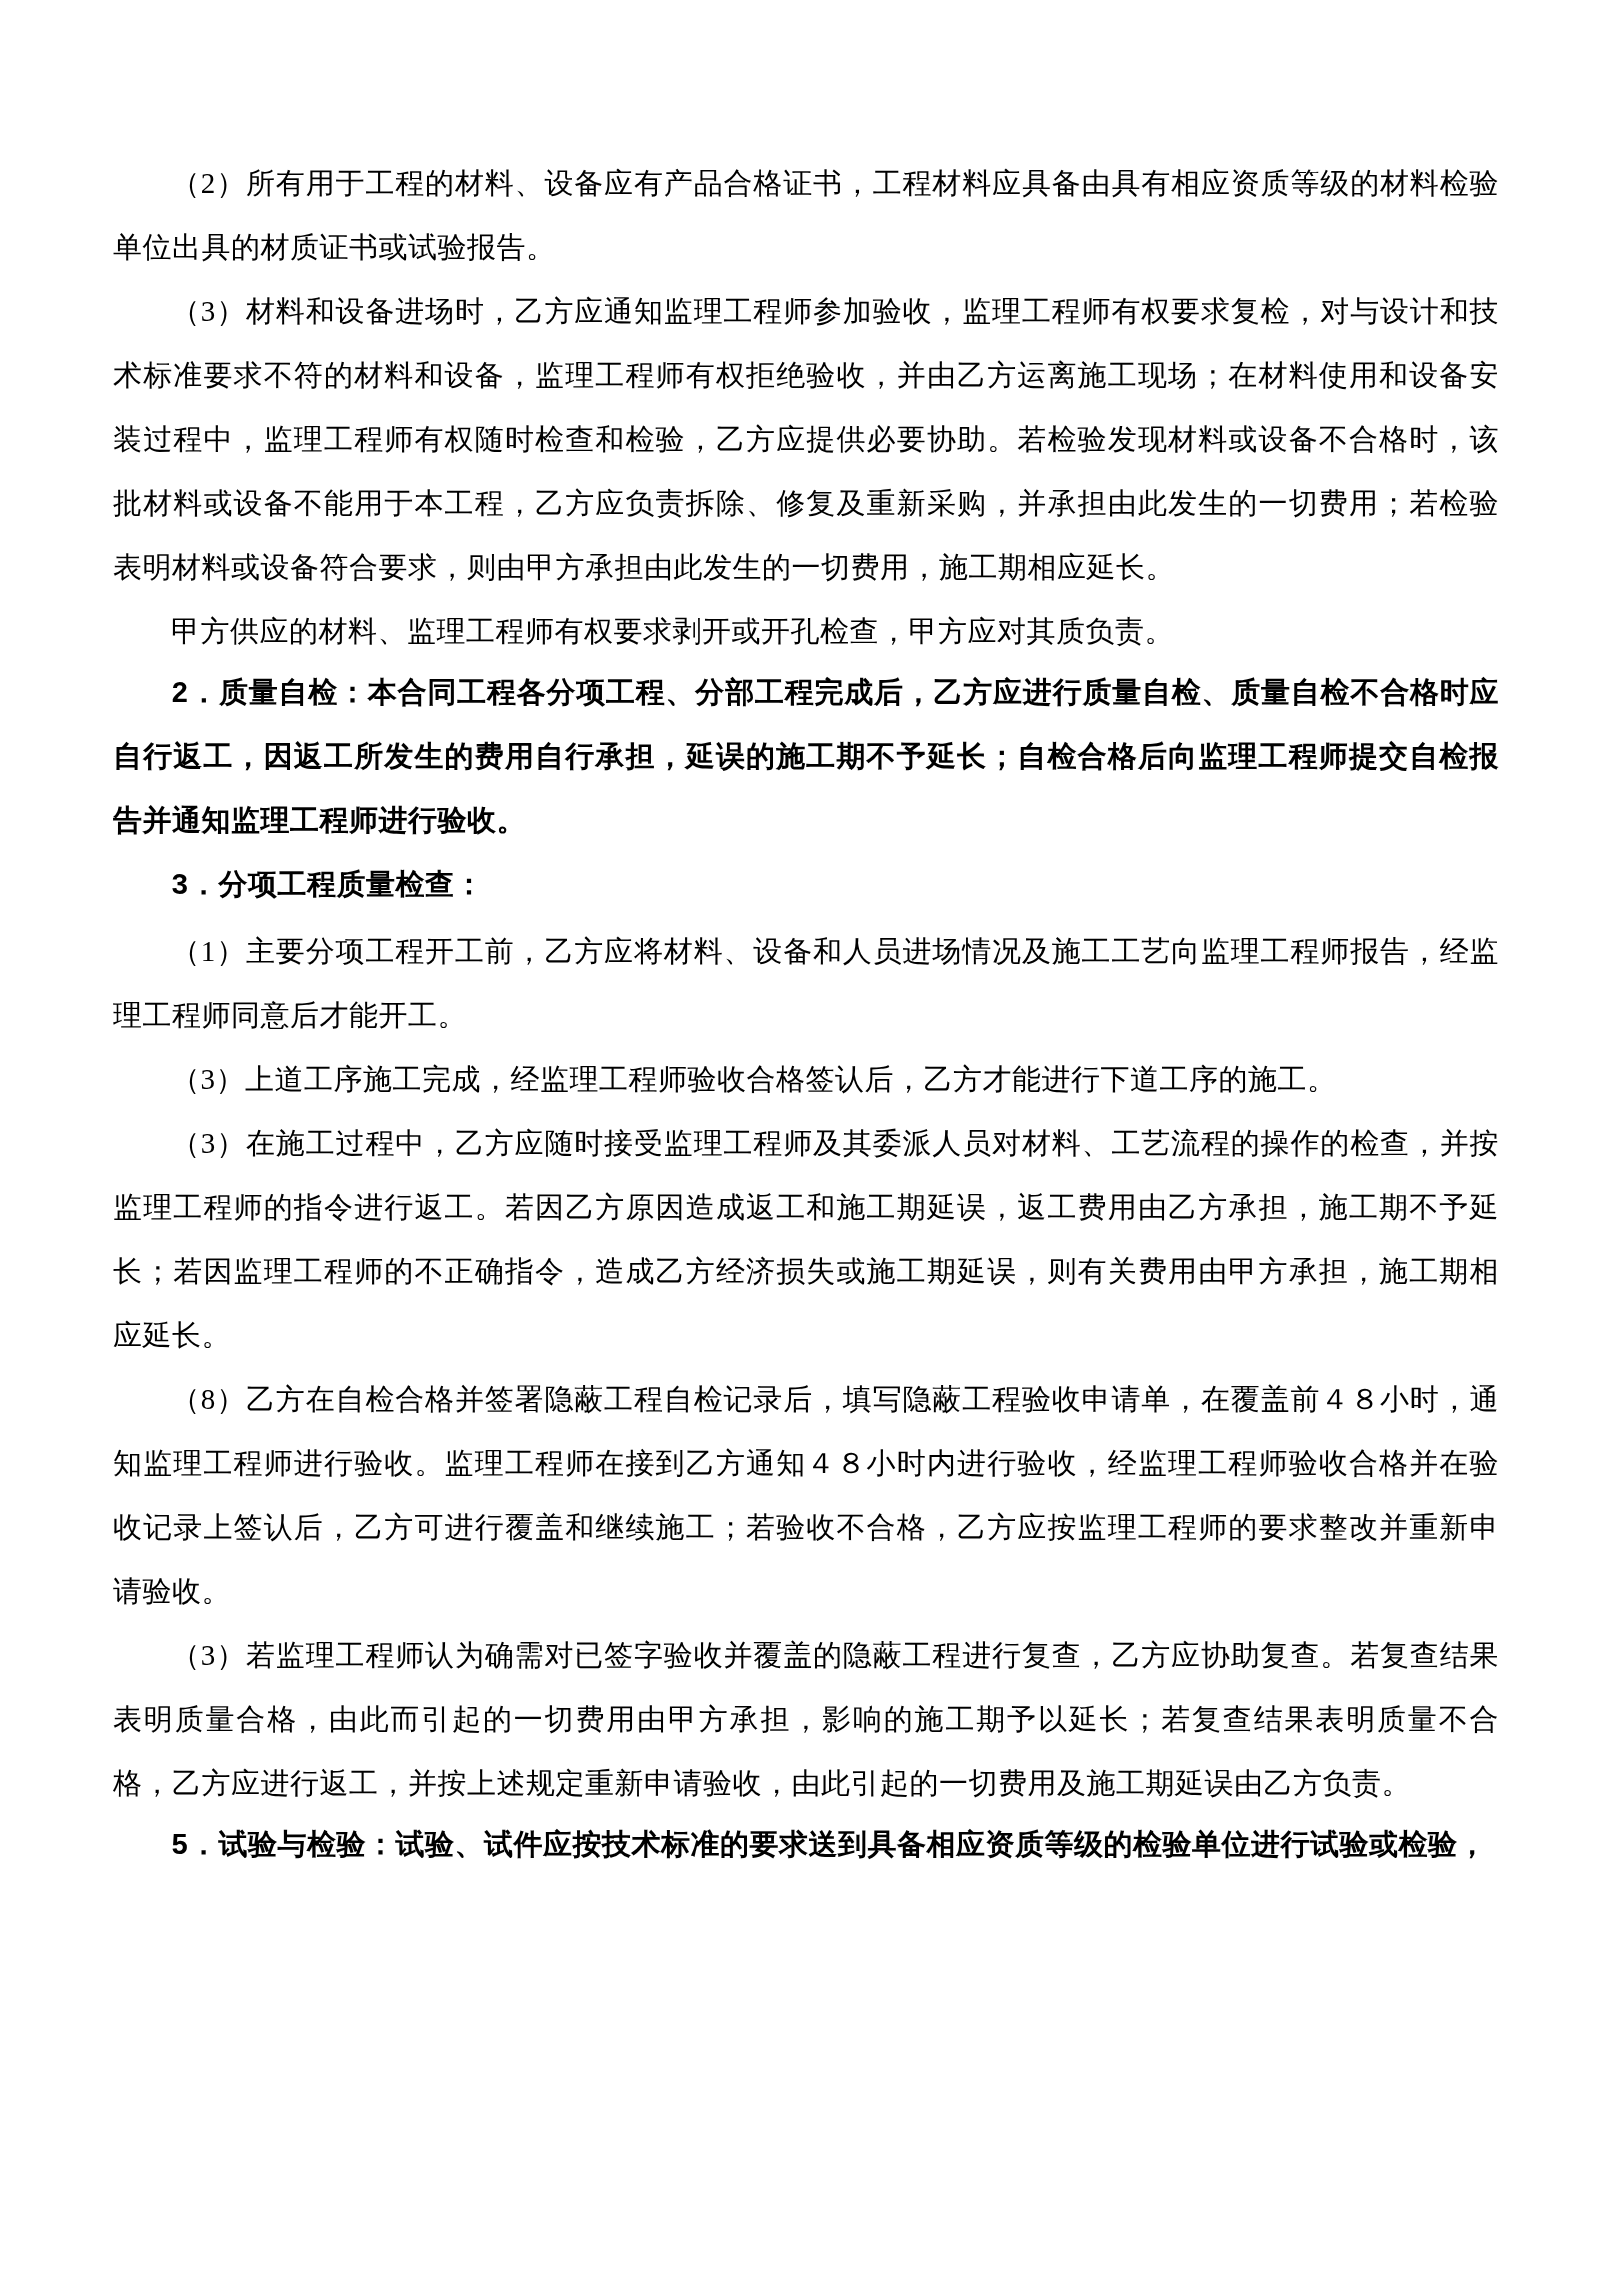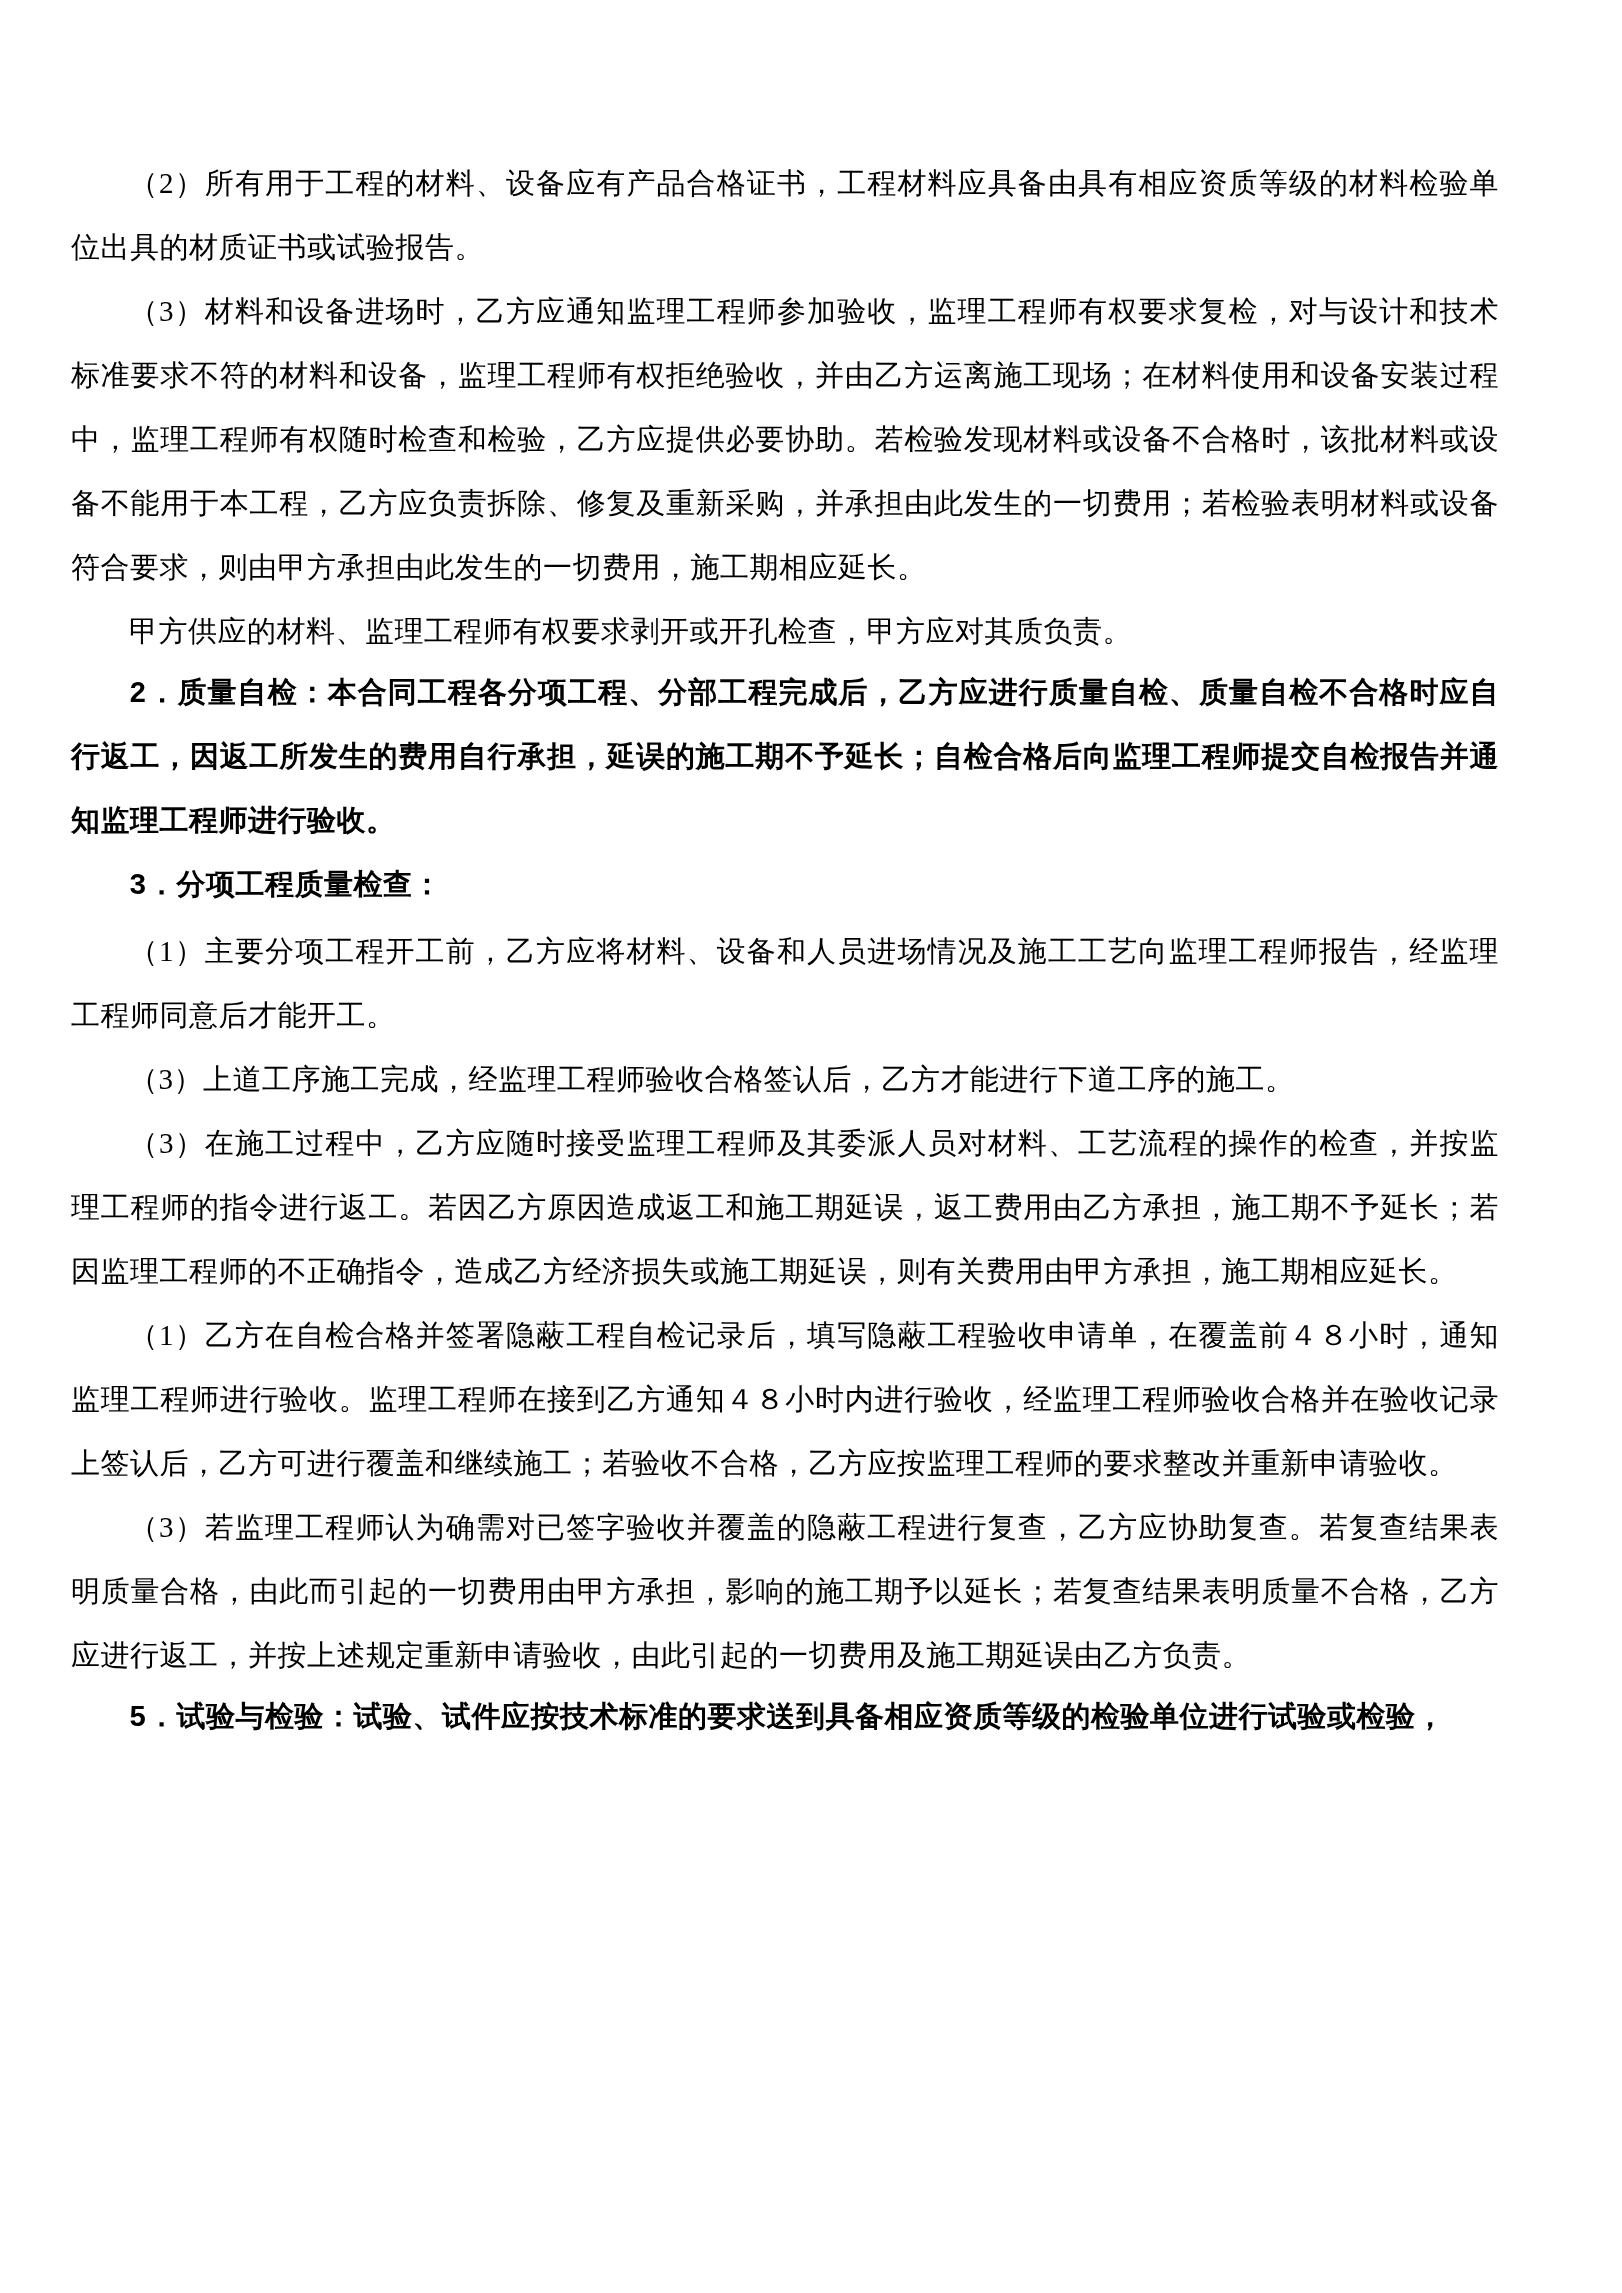--- a/index.html
+++ b/index.html
@@ -9,21 +9,21 @@
   }
   .page {
     position: relative;
     width: 1623px;
     height: 2294px;
     background: #ffffff;
     overflow: hidden;
   }
   .doc-body {
     box-sizing: border-box;
-    padding: 151px 124px 0 71px;
+    padding: 151px 124px 0 113px;
     font-family: "Liberation Serif", "DejaVu Serif", serif;
     font-size: 29px;
     line-height: 64px;
     color: #000000;
     text-align: justify;
     letter-spacing: 0.5px;
   }
   p.para {
     margin: 0;
     padding: 0;
@@ -40,18 +40,18 @@
 <div class="page">
   <div class="doc-body" id="doc-body">
       <p class="para">（2）所有用于工程的材料、设备应有产品合格证书，工程材料应具备由具有相应资质等级的材料检验单位出具的材质证书或试验报告。</p>
       <p class="para">（3）材料和设备进场时，乙方应通知监理工程师参加验收，监理工程师有权要求复检，对与设计和技术标准要求不符的材料和设备，监理工程师有权拒绝验收，并由乙方运离施工现场；在材料使用和设备安装过程中，监理工程师有权随时检查和检验，乙方应提供必要协助。若检验发现材料或设备不合格时，该批材料或设备不能用于本工程，乙方应负责拆除、修复及重新采购，并承担由此发生的一切费用；若检验表明材料或设备符合要求，则由甲方承担由此发生的一切费用，施工期相应延长。</p>
       <p class="para">甲方供应的材料、监理工程师有权要求剥开或开孔检查，甲方应对其质负责。</p>
       <p class="para bold">2．质量自检：本合同工程各分项工程、分部工程完成后，乙方应进行质量自检、质量自检不合格时应自行返工，因返工所发生的费用自行承担，延误的施工期不予延长；自检合格后向监理工程师提交自检报告并通知监理工程师进行验收。</p>
       <p class="para bold">3．分项工程质量检查：</p>
       <p class="para">（1）主要分项工程开工前，乙方应将材料、设备和人员进场情况及施工工艺向监理工程师报告，经监理工程师同意后才能开工。</p>
       <p class="para">（3）上道工序施工完成，经监理工程师验收合格签认后，乙方才能进行下道工序的施工。</p>
       <p class="para">（3）在施工过程中，乙方应随时接受监理工程师及其委派人员对材料、工艺流程的操作的检查，并按监理工程师的指令进行返工。若因乙方原因造成返工和施工期延误，返工费用由乙方承担，施工期不予延长；若因监理工程师的不正确指令，造成乙方经济损失或施工期延误，则有关费用由甲方承担，施工期相应延长。</p>
-      <p class="para">（1）乙方在自检合格并签署隐蔽工程自检记录后，填写隐蔽工程验收申请单，在覆盖前４８小时，通知监理工程师进行验收。监理工程师在接到乙方通知４８小时内进行验收，经监理工程师验收合格并在验收记录上签认后，乙方可进行覆盖和继续施工；若验收不合格，乙方应按监理工程师的要求整改并重新申请验收。</p>
+      <p class="para">（8）乙方在自检合格并签署隐蔽工程自检记录后，填写隐蔽工程验收申请单，在覆盖前４８小时，通知监理工程师进行验收。监理工程师在接到乙方通知４８小时内进行验收，经监理工程师验收合格并在验收记录上签认后，乙方可进行覆盖和继续施工；若验收不合格，乙方应按监理工程师的要求整改并重新申请验收。</p>
       <p class="para">（3）若监理工程师认为确需对已签字验收并覆盖的隐蔽工程进行复查，乙方应协助复查。若复查结果表明质量合格，由此而引起的一切费用由甲方承担，影响的施工期予以延长；若复查结果表明质量不合格，乙方应进行返工，并按上述规定重新申请验收，由此引起的一切费用及施工期延误由乙方负责。</p>
       <p class="para bold">5．试验与检验：试验、试件应按技术标准的要求送到具备相应资质等级的检验单位进行试验或检验，</p>
     </div>
 </div>
 
 
 </body></html>

